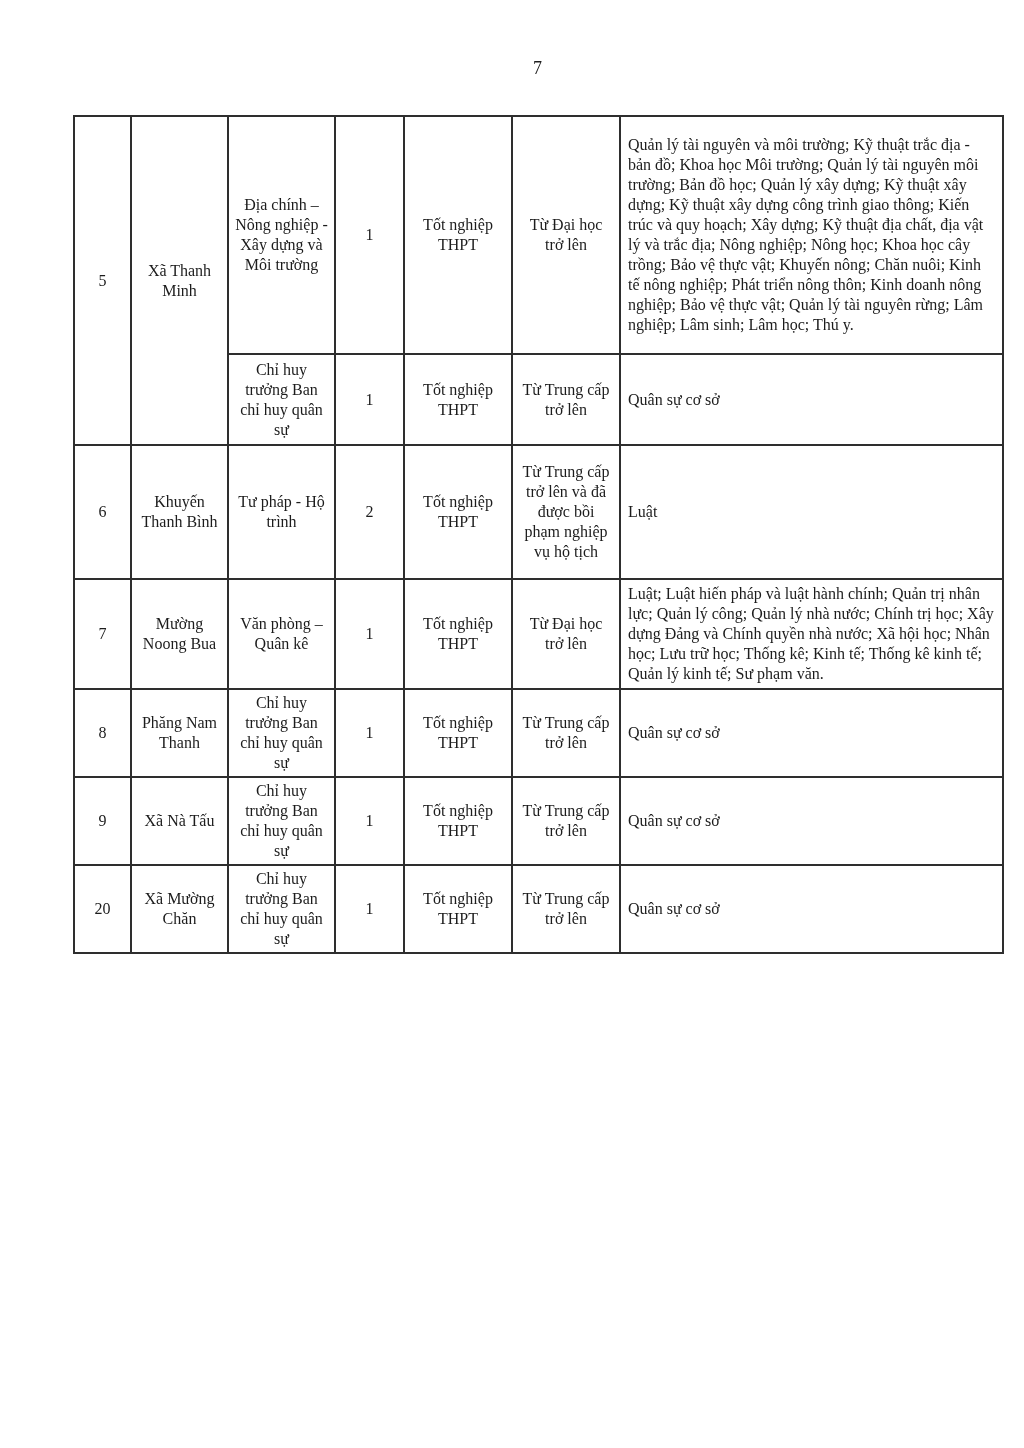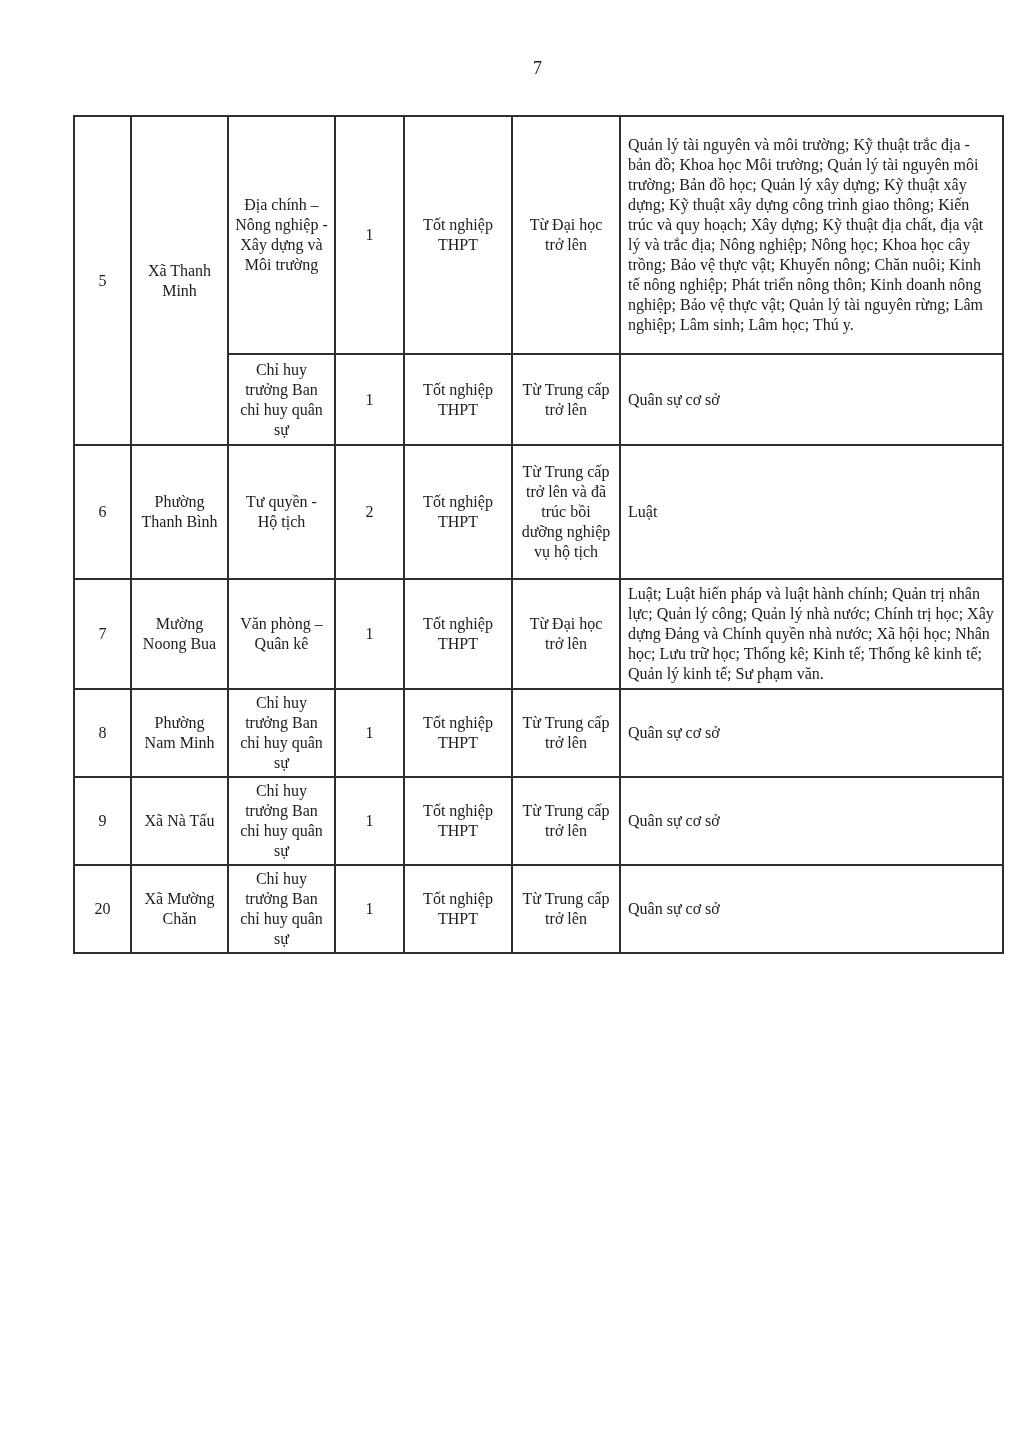--- a/index.html
+++ b/index.html
@@ -87,41 +87,41 @@
       <tr class="r5b">
         <td>Chỉ huy trưởng Ban chỉ huy quân sự</td>
         <td>1</td>
         <td>Tốt nghiệp THPT</td>
         <td>Từ Trung cấp trở lên</td>
         <td class="majors">Quân sự cơ sở</td>
       </tr>
 
       <tr class="r6">
         <td>6</td>
-        <td>Phường Thanh Bình</td>
-        <td>Tư quyền - Hộ tịch</td>
+        <td>Khuyến Thanh Bình</td>
+        <td>Tư pháp - Hộ trình</td>
         <td>2</td>
         <td>Tốt nghiệp THPT</td>
-        <td>Từ Trung cấp trở lên và đã trúc bồi dưỡng nghiệp vụ hộ tịch</td>
+        <td>Từ Trung cấp trở lên và đã được bồi phạm nghiệp vụ hộ tịch</td>
         <td class="majors">Luật</td>
       </tr>
 
       <tr class="r7">
         <td>7</td>
         <td>Mường Noong Bua</td>
         <td>Văn phòng – Quân kê</td>
         <td>1</td>
         <td>Tốt nghiệp THPT</td>
         <td>Từ Đại học trở lên</td>
         <td class="majors">Luật; Luật hiến pháp và luật hành chính; Quản trị nhân lực; Quản lý công; Quản lý nhà nước; Chính trị học; Xây dựng Đảng và Chính quyền nhà nước; Xã hội học; Nhân học; Lưu trữ học; Thống kê; Kinh tế; Thống kê kinh tế; Quản lý kinh tế; Sư phạm văn.</td>
       </tr>
 
       <tr class="r8">
         <td>8</td>
-        <td>Phường Nam Minh</td>
+        <td>Phăng Nam Thanh</td>
         <td>Chỉ huy trưởng Ban chỉ huy quân sự</td>
         <td>1</td>
         <td>Tốt nghiệp THPT</td>
         <td>Từ Trung cấp trở lên</td>
         <td class="majors">Quân sự cơ sở</td>
       </tr>
 
       <tr class="r9">
         <td>9</td>
         <td>Xã Nà Tấu</td>

